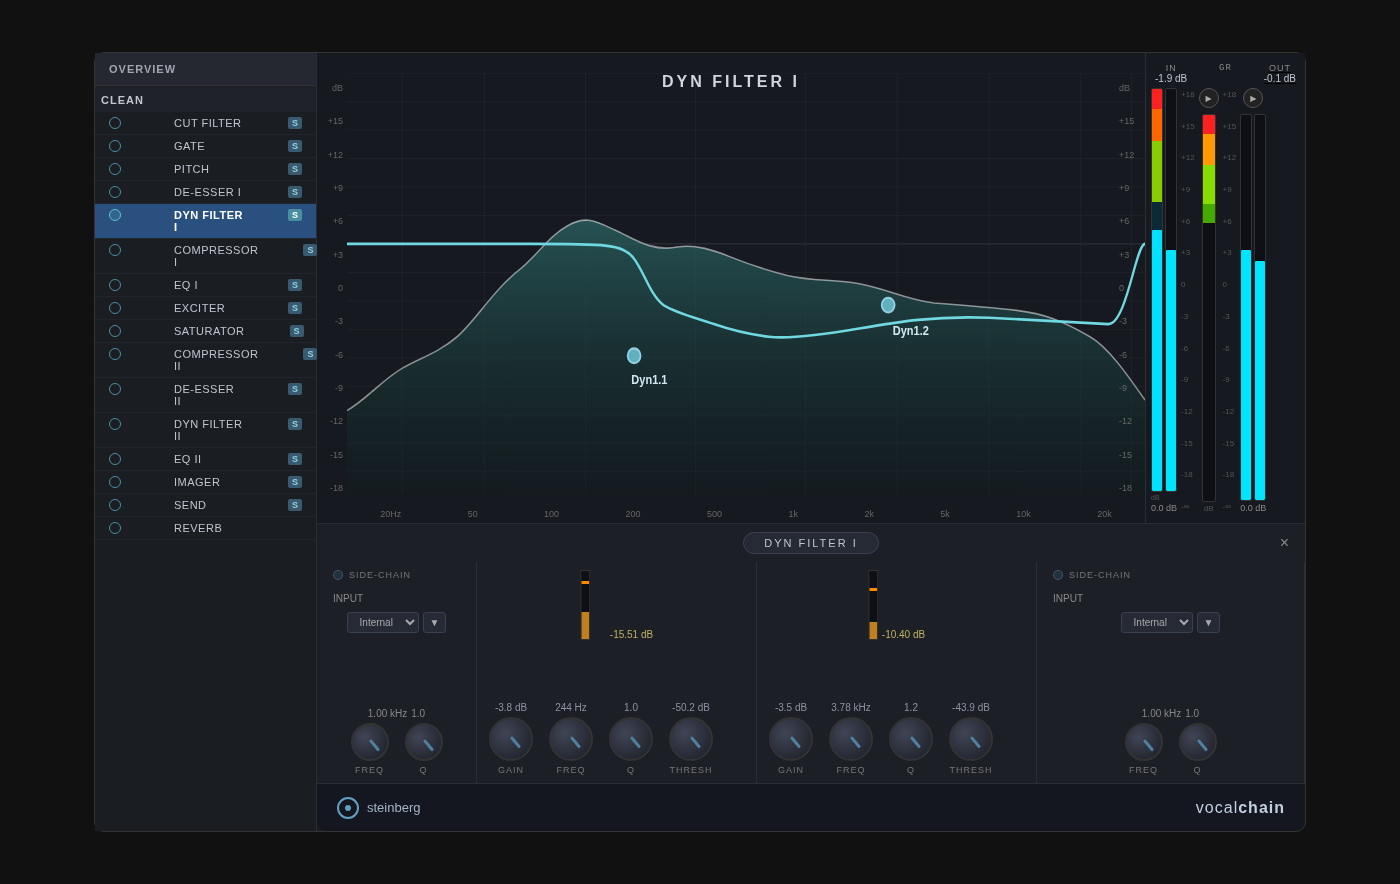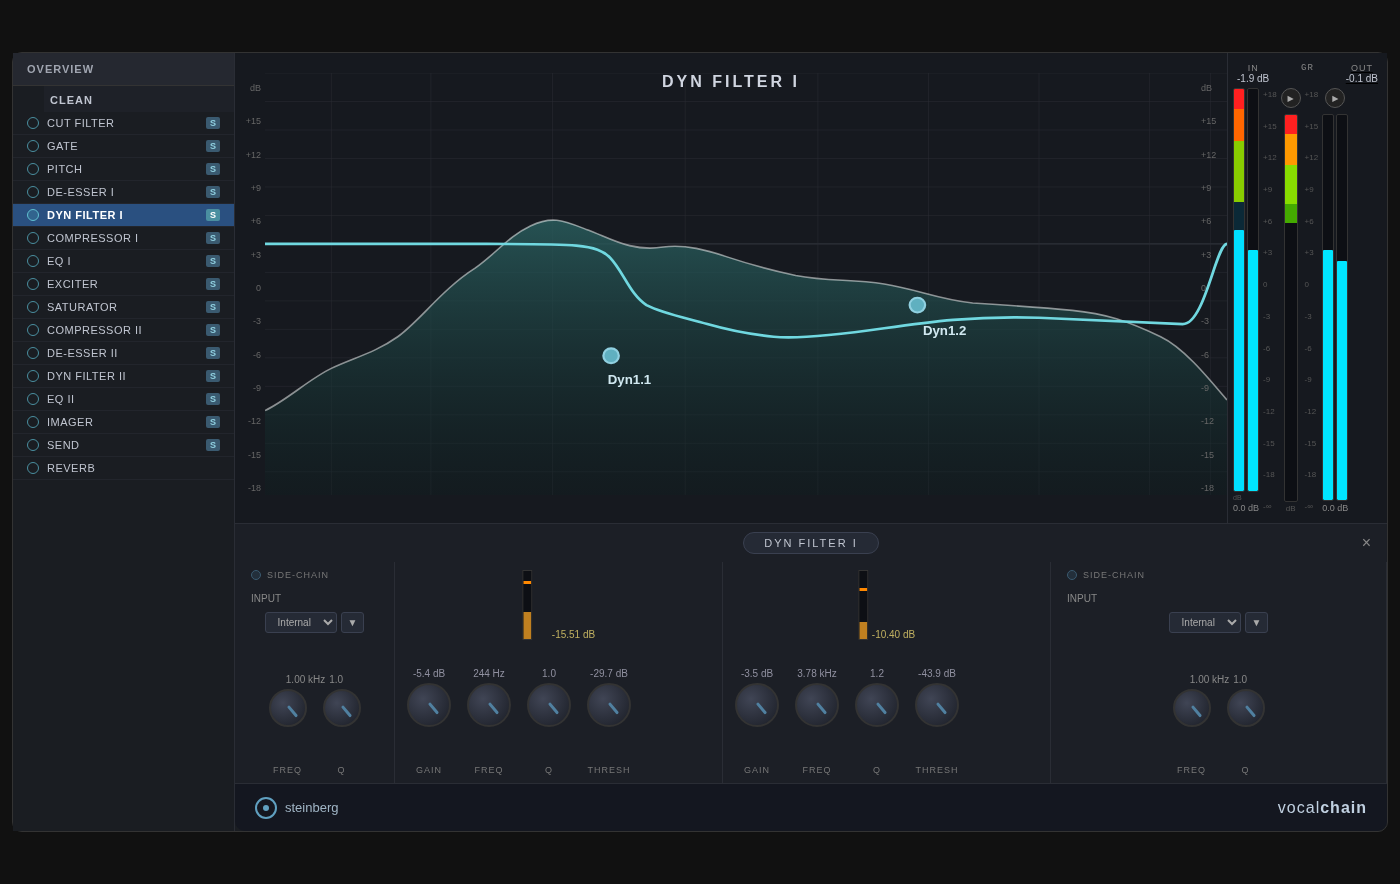--- a/index.html
+++ b/index.html
@@ -7,21 +7,21 @@
       background: #111;
       display: flex;
       align-items: center;
       justify-content: center;
       width: 1400px;
       height: 884px;
       font-family: 'Arial', sans-serif;
       overflow: hidden;
     }
     .plugin-container {
-      width: 1376px;
+      width: 1212px;
       height: 780px;
       background: #1a1d22;
       border-radius: 10px;
       display: flex;
       flex-direction: column;
       border: 1px solid #333;
     }
     .main-content {
       display: flex;
       flex: 1;
@@ -46,28 +46,28 @@
       letter-spacing: 1px;
       border-bottom: 1px solid #333;
     }
     .section-header {
       padding: 8px 6px 6px;
       color: #c0c5d0;
       font-size: 11px;
       font-weight: bold;
       letter-spacing: 1px;
       background: #1e2128;
-      margin-left: 31px;
     }
     .sidebar-item {
       display: flex;
       align-items: flex-start;
       padding: 5px 14px;
       cursor: pointer;
       border-bottom: 1px solid #22252c;
+      gap: 45px;
     }
     .sidebar-item.active {
       background: #2a5080;
     }
     .sidebar-item .power-btn {
       width: 12px;
       height: 12px;
       border-radius: 50%;
       border: 1.5px solid #4a8fa0;
       margin-right: 8px;
@@ -292,21 +292,20 @@
       transform: translateX(-50%) translateY(-2px) rotate(-40deg);
     }
     .knob.sm {
       width: 38px;
       height: 38px;
     }
     .knob-label {
       color: #777;
       font-size: 9px;
       letter-spacing: 1px;
-      margin-top: 34px;
     }
     .filter-band-section {
       flex: 1;
       display: flex;
       align-items: flex-end;
       padding: 8px 12px;
       border-right: 1px solid #2a2d35;
       gap: 20px;
       position: relative;
     }
@@ -569,20 +568,32 @@
             <span>+3</span>
             <span>0</span>
             <span>-3</span>
             <span>-6</span>
             <span>-9</span>
             <span>-12</span>
             <span>-15</span>
             <span>-18</span>
           </div>
 
+          <div class="freq-labels">
+            <span>20Hz</span>
+            <span>50</span>
+            <span>100</span>
+            <span>200</span>
+            <span>500</span>
+            <span>1k</span>
+            <span>2k</span>
+            <span>5k</span>
+            <span>10k</span>
+            <span>20k</span>
+          </div>
         </div>
 
         <div class="meter-section">
 
           <div style="display:flex;width:100%;justify-content:space-between;align-items:flex-start;margin-bottom:4px;padding:0 4px;">
             <div style="display:flex;flex-direction:column;align-items:center;">
               <span style="color:#888;font-size:9px;letter-spacing:1px;">IN</span>
               <span style="color:#c0c5d0;font-size:10px;">-1.9 dB</span>
             </div>
             <div style="display:flex;flex-direction:column;align-items:center;">
@@ -725,36 +736,36 @@
             <div style="position:absolute;top:8px;left:50%;transform:translateX(-50%);display:flex;align-items:flex-end;gap:20px;">
 
               <div style="width:10px;height:70px;background:#0d0f14;border:1px solid #333;position:relative;overflow:hidden;display:flex;flex-direction:column;justify-content:flex-end;">
                 <div style="width:100%;height:40%;background:#c08020;"></div>
                 <div style="position:absolute;top:15%;width:100%;height:3px;background:#ff8800;"></div>
               </div>
               <span style="color:#c0b060;font-size:10px;">-15.51 dB</span>
             </div>
             <div class="knob-row" style="align-items:flex-end;">
               <div class="knob-group">
-                <span class="knob-value">-5.4 dB</span>
+                <span class="knob-value">-3.8 dB</span>
                 <div class="knob"></div>
                 <span class="knob-label">GAIN</span>
               </div>
               <div class="knob-group">
                 <span class="knob-value">244 Hz</span>
                 <div class="knob"></div>
                 <span class="knob-label">FREQ</span>
               </div>
               <div class="knob-group">
                 <span class="knob-value">1.0</span>
                 <div class="knob"></div>
                 <span class="knob-label">Q</span>
               </div>
               <div class="knob-group">
-                <span class="knob-value">-29.7 dB</span>
+                <span class="knob-value">-50.2 dB</span>
                 <div class="knob"></div>
                 <span class="knob-label">THRESH</span>
               </div>
             </div>
           </div>
 
           <div class="filter-band-section" style="min-width:280px;">
             <div style="position:absolute;top:8px;left:50%;transform:translateX(-50%);display:flex;align-items:flex-end;gap:4px;">
               <div style="width:10px;height:70px;background:#0d0f14;border:1px solid #333;position:relative;overflow:hidden;display:flex;flex-direction:column;justify-content:flex-end;">
                 <div style="width:100%;height:25%;background:#c08020;"></div>

